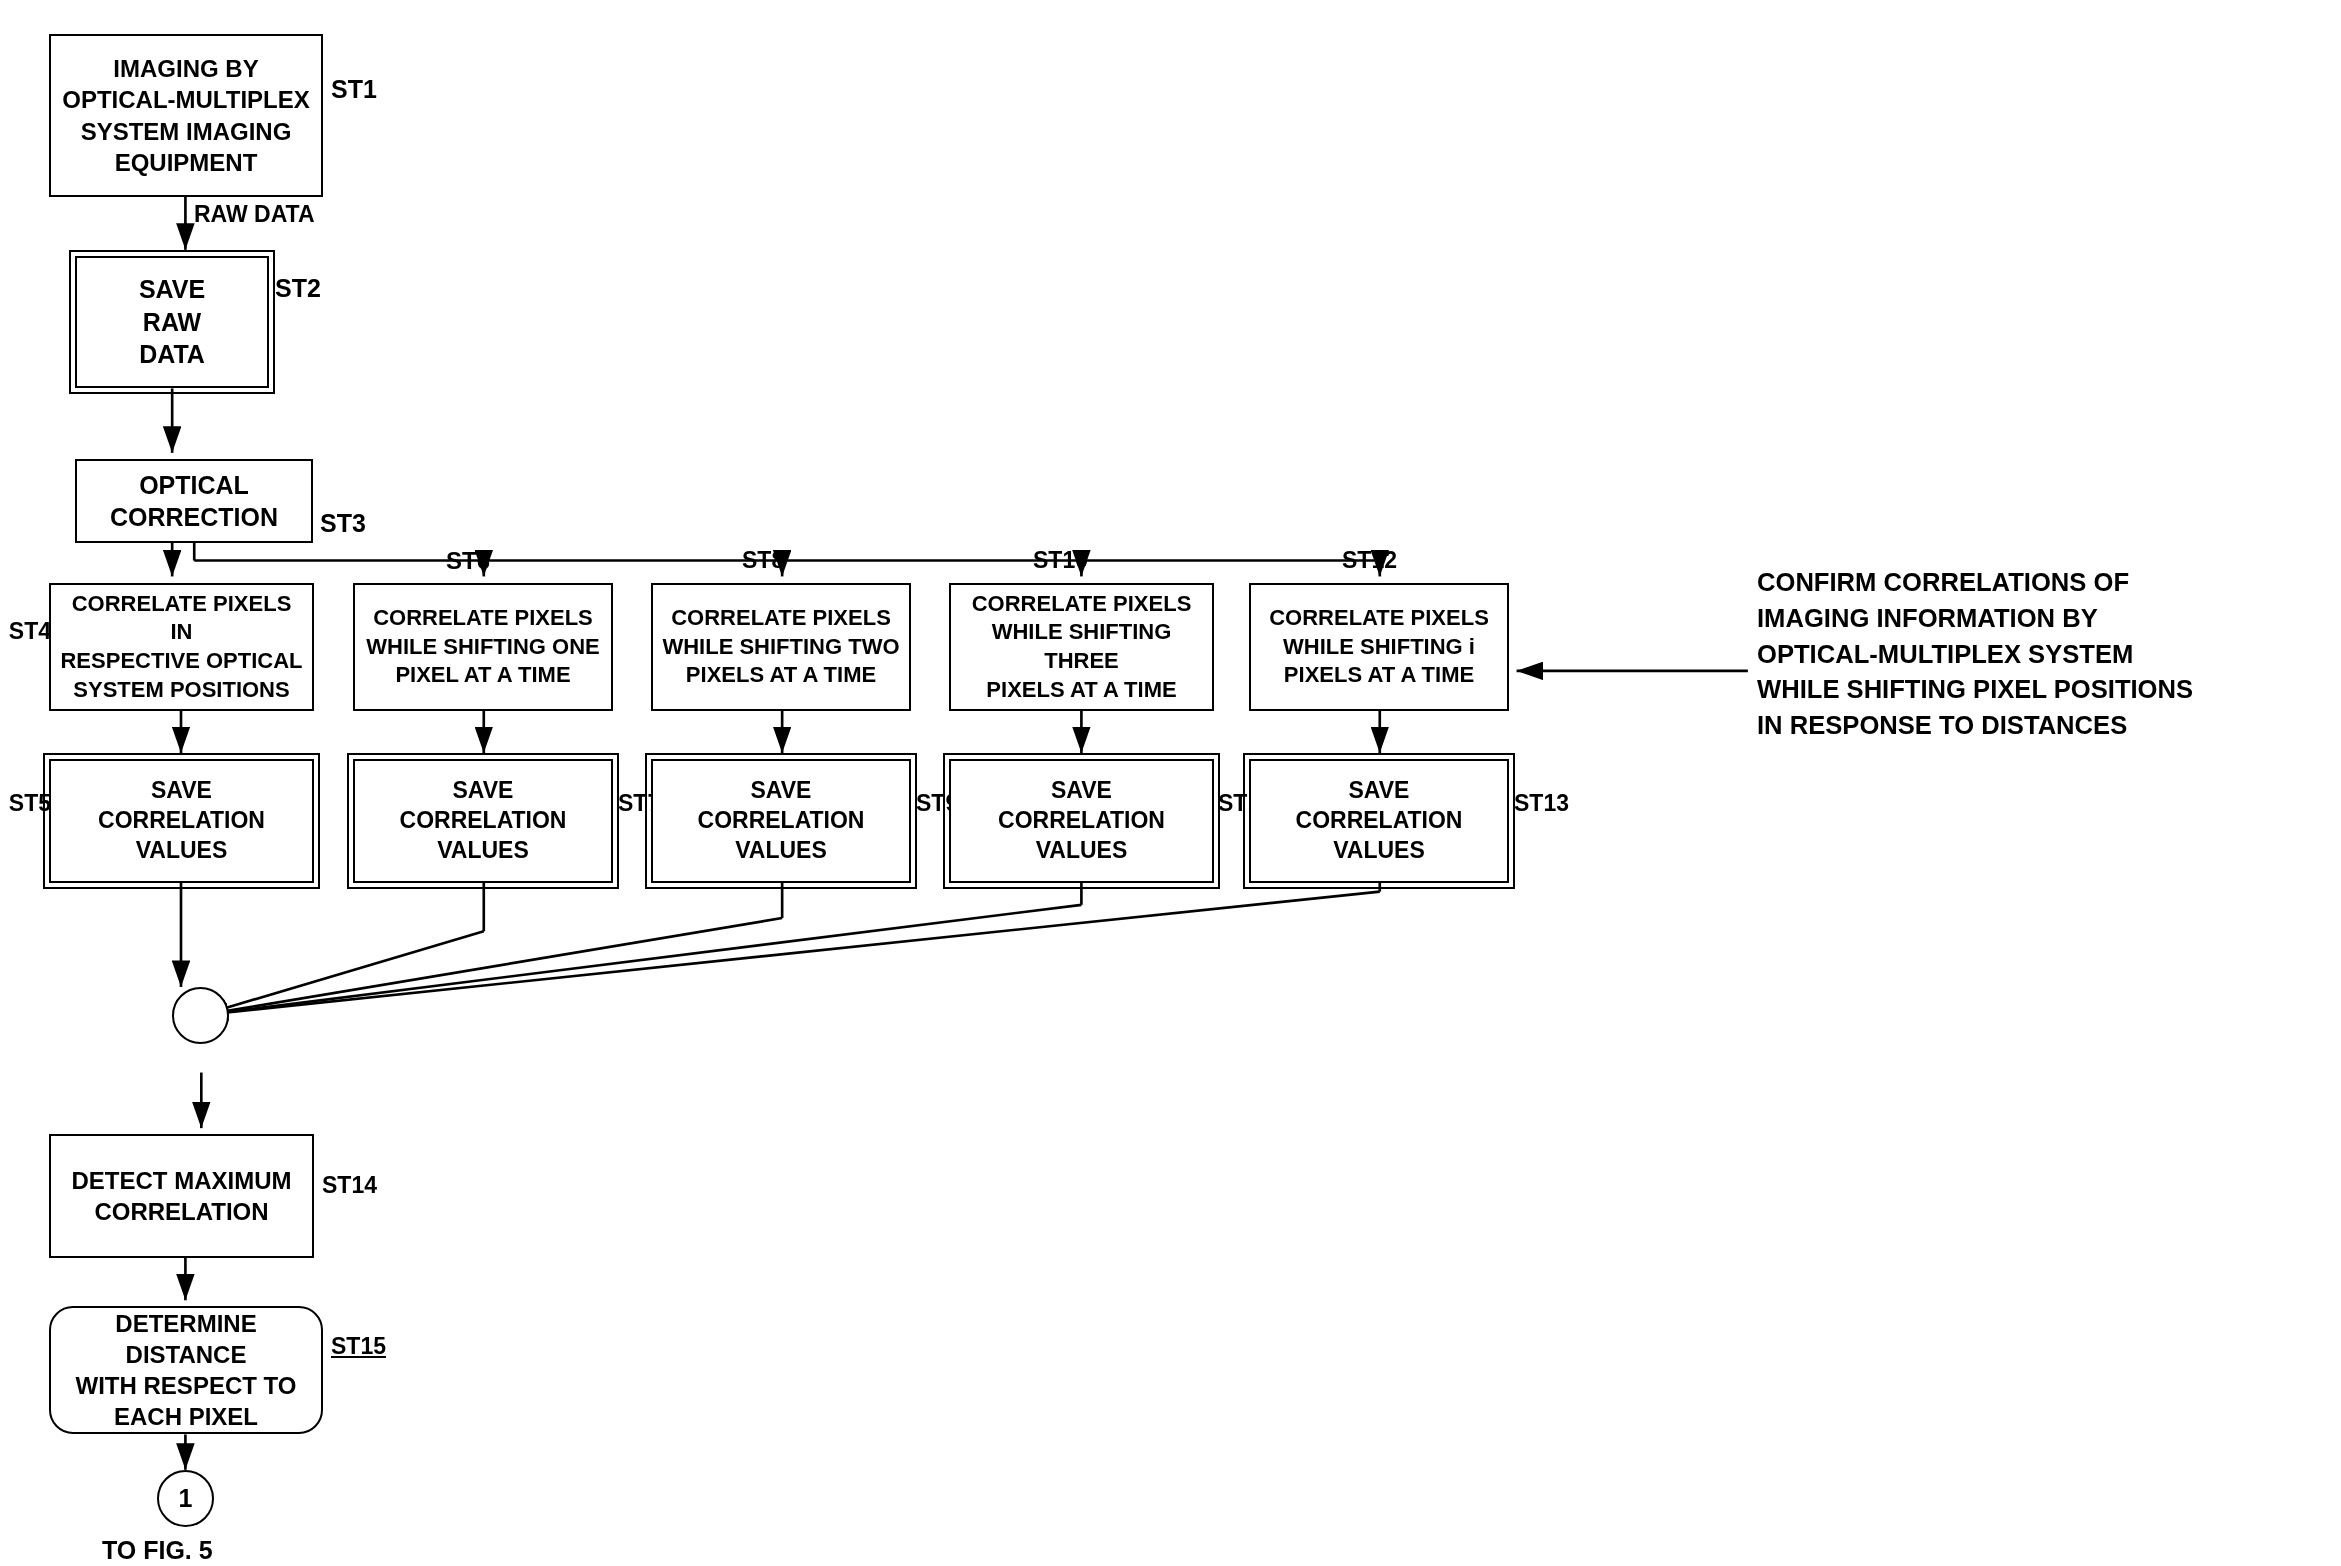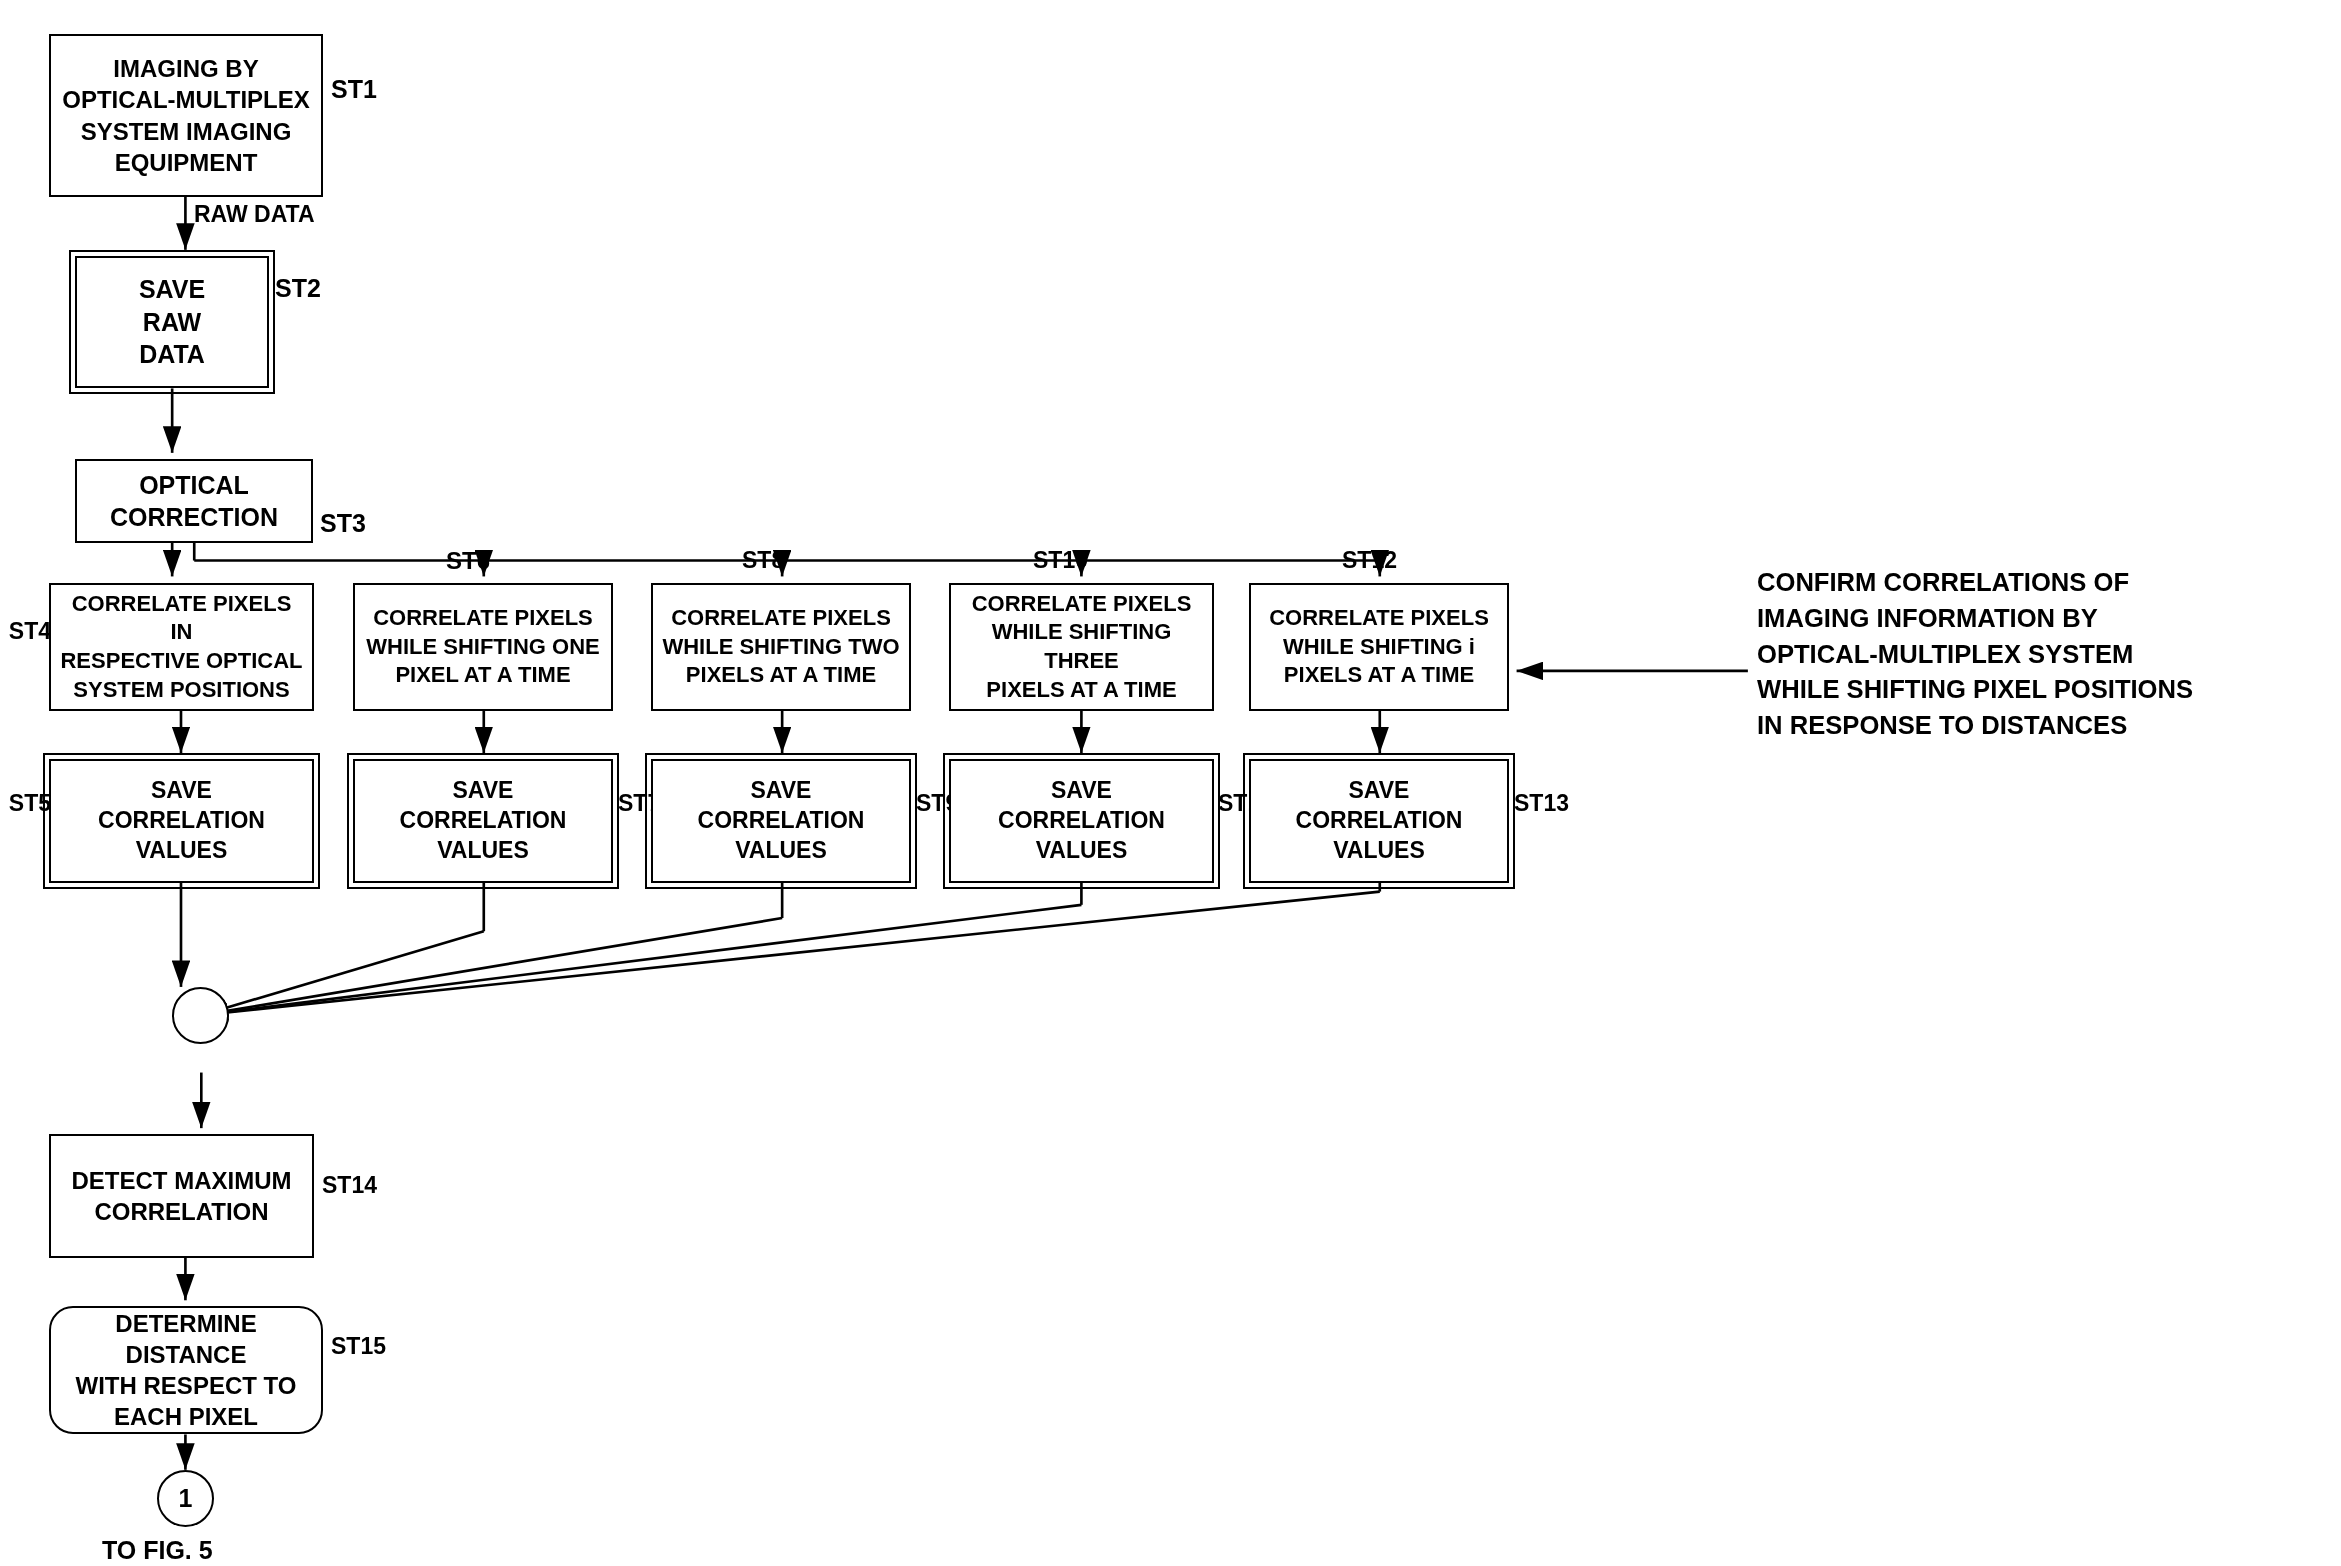--- a/index.html
+++ b/index.html
@@ -245,21 +245,21 @@
     <span style="white-space:pre-line;">DETECT MAXIMUM
 CORRELATION</span>
   </div>
   <div class="label" style="left:322px; top:1156px; font-size:23px;margin-top:16px;">ST14</div>
 
   <div class="box" style="left:49px; top:1306px; width:274px; height:128px; font-size:24px;border-radius:24px;">
     <span style="white-space:pre-line;">DETERMINE DISTANCE
 WITH RESPECT TO
 EACH PIXEL</span>
   </div>
-  <div class="label" style="left:331px; top:1333px; font-size:23px;">ST15</div>
+  <div class="label" style="left:331px; top:1333px; font-size:23px;text-decoration:underline;">ST15</div>
 
   <div class="circle-small" style="left:157px; top:1470px; width:57px; height:57px;">
     <span>1</span>
   </div>
 
   <div class="label" style="left:102px; top:1536px; font-size:25px;">TO FIG. 5</div>
 
   <div class="side-text" style="left:1757px; top:565px; font-size:25.6px; line-height:1.4;">
     CONFIRM CORRELATIONS OF<br>
     IMAGING INFORMATION BY<br>

